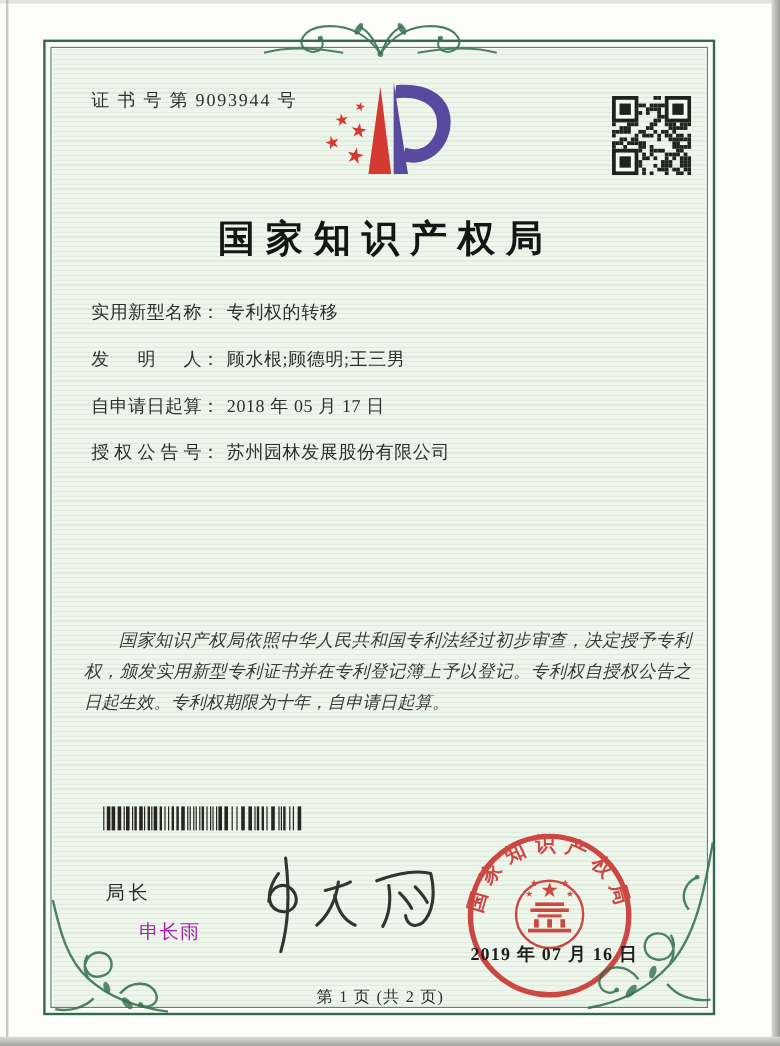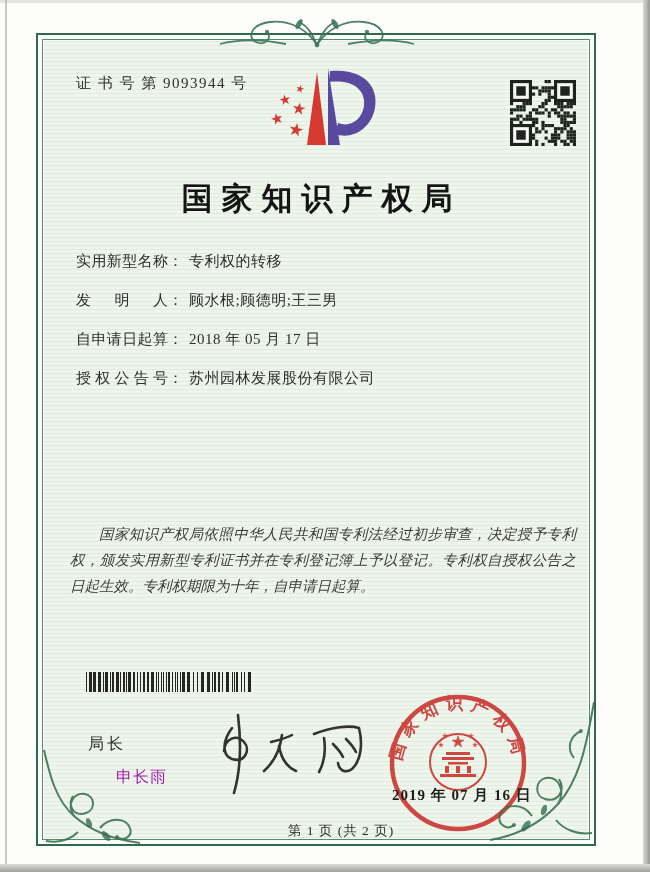--- a/index.html
+++ b/index.html
@@ -56,21 +56,21 @@
     font-family:"Liberation Sans","DejaVu Sans",sans-serif;color:#2c2c2c;}
   .signer-name{position:absolute;left:88px;top:767px;font-size:16px;letter-spacing:1px;
     font-family:"Liberation Sans","DejaVu Sans",sans-serif;color:#a21caf;margin-left:28px;}
   .signature-svg{position:absolute;left:198px;top:706px;}
 
   .seal{position:absolute;left:382px;top:686px;}
   .seal-date{position:absolute;left:392px;top:786px;font-size:15px;font-weight:bold;
     color:#1d1d1b;letter-spacing:1px;}
 
   .footer{position:absolute;left:36px;top:822px;width:562px;text-align:center;
-    font-size:13.5px;color:#2e2e2e;letter-spacing:1px;padding-left:24px;}
+    font-size:13.5px;color:#2e2e2e;letter-spacing:1px;}
 
   .orn-top{position:absolute;left:212px;top:11px;}
   .orn-bl{position:absolute;left:40px;top:748px;}
   .orn-br{position:absolute;left:486px;top:698px;}
 </style>
 </head>
 <body>
 
 <div class="edge-top"></div>
 <div class="edge-left-line"></div>

